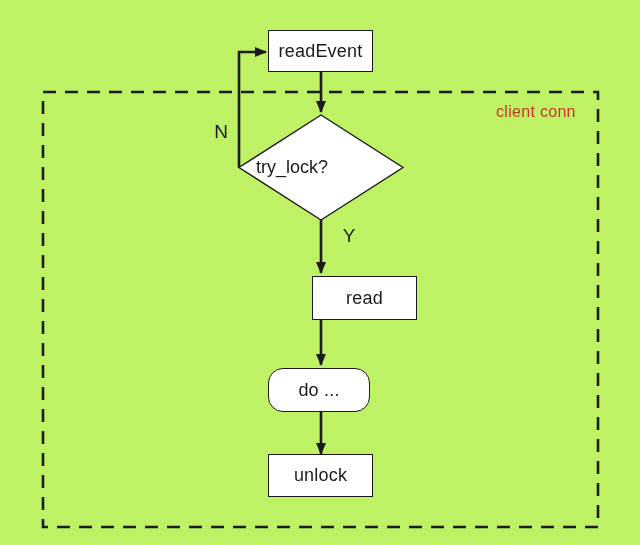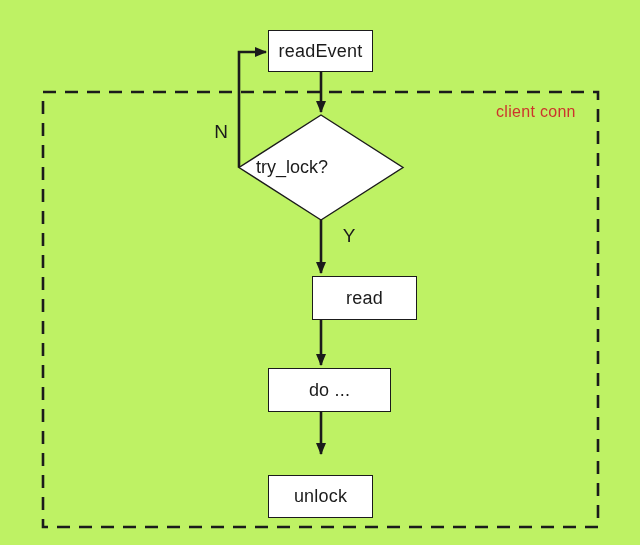--- a/index.html
+++ b/index.html
@@ -29,22 +29,22 @@
     background: #ffffff;
     display: flex;
     align-items: center;
     justify-content: center;
     font-size: 18px;
     color: #1b1b1b;
     letter-spacing: 0.2px;
   }
   .node-readevent { left: 268px; top: 30px;  width: 105px; height: 42px; }
   .node-read      { left: 268px; top: 276px; width: 105px; height: 44px; margin-left: 44px; }
-  .node-do        { left: 268px; top: 368px; width: 123px; height: 44px; }
-  .node-unlock    { left: 268px; top: 475px; width: 105px; height: 43px; }
+  .node-do        { left: 268px; top: 368px; width: 102px; height: 44px; border-radius: 15px; }
+  .node-unlock    { left: 268px; top: 454px; width: 105px; height: 43px; }
   .decision-label {
     position: absolute;
     left: 256px;
     top: 157px;
     width: 130px;
     text-align: left;
     font-size: 18px;
     color: #1b1b1b;
   }
   .branch-label {

